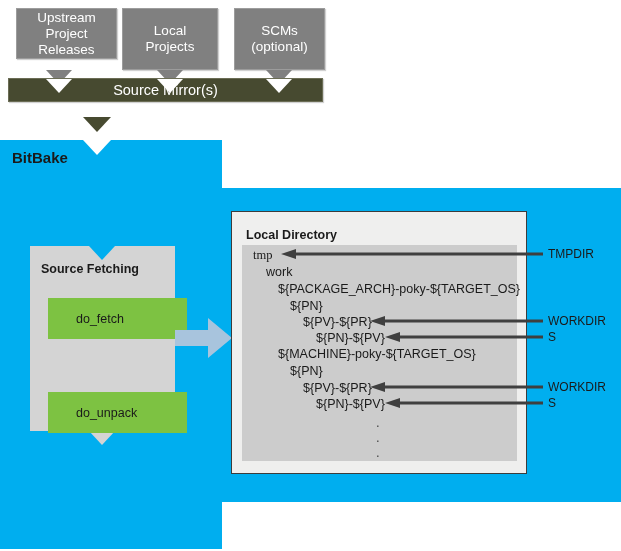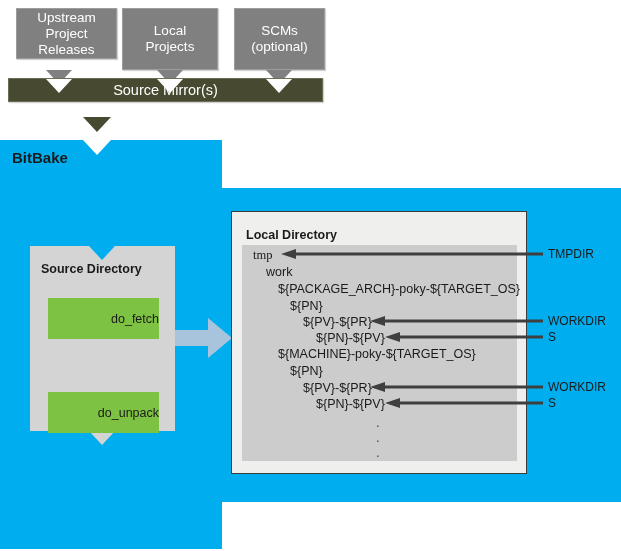--- a/index.html
+++ b/index.html
@@ -147,21 +147,22 @@
   .task-box {
     position: absolute;
     left: 48px;
     width: 111px;
     height: 41px;
     background: #7dc242;
     color: #1a1a1a;
     font-size: 12.5px;
     display: flex;
     align-items: center;
-    justify-content: flex-end;
+    justify-content: flex-start;
+    padding-left: 28px;
   }
   #task-fetch  { top: 298px; }
   #task-unpack { top: 357px; margin-top: 35px; }
 
   
   #flow-arrow {
     position: absolute;
     left: 175px; top: 318px;
     width: 57px; height: 40px;
   }
@@ -254,21 +255,21 @@
 
   <div id="bitbake-upper"></div>
   <div id="bitbake-mid"></div>
   <div id="bitbake-lower"></div>
   <div id="bitbake-top-notch"></div>
   <div id="bitbake-label">BitBake</div>
 
   <div id="source-fetching"></div>
   <div id="sf-top-notch"></div>
   <div id="sf-bottom-notch"></div>
-  <div id="sf-label">Source Directory</div>
+  <div id="sf-label">Source Fetching</div>
 
   <div class="task-box" id="task-fetch">
     <span>do_fetch</span>
   </div>
   <div class="task-box" id="task-unpack">
     <span>do_unpack</span>
   </div>
 
   <svg id="flow-arrow" viewBox="0 0 57 40">
     <polygon points="0,12 33,12 33,0 57,20 33,40 33,28 0,28" fill="#a8c4dd"></polygon>

